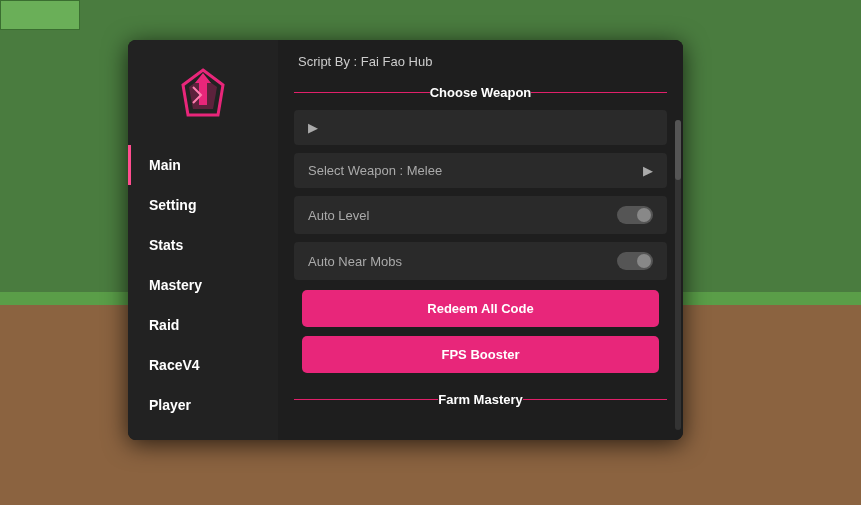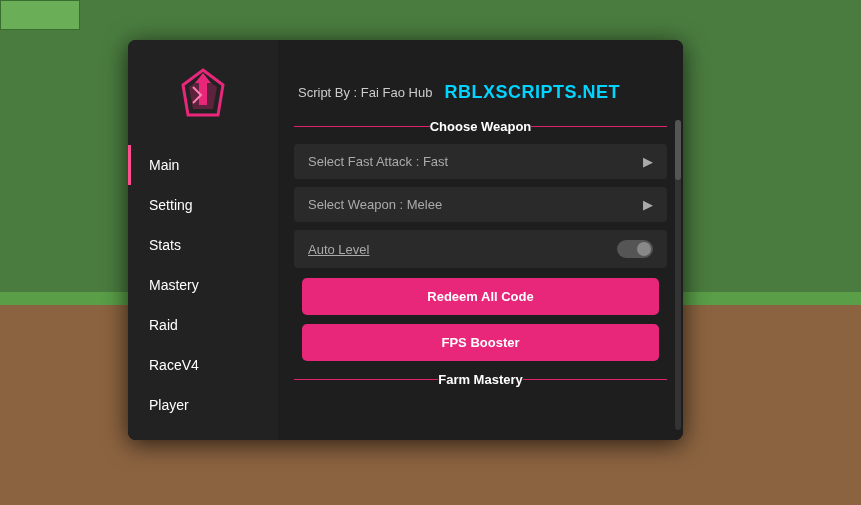--- a/index.html
+++ b/index.html
@@ -76,21 +76,21 @@
     }
     .logo-icon {
       width: 60px;
       height: 60px;
     }
     .nav-item {
       width: 100%;
       padding: 12px 18px;
       color: #ffffff;
       font-size: 14px;
-      font-weight: 400;
+      font-weight: 700;
       cursor: pointer;
       border-left: 3px solid transparent;
     }
     .nav-item.active {
       border-left: 3px solid #ff4d8f;
     }
 
     
     .main-content {
       flex: 1;
@@ -98,22 +98,21 @@
       flex-direction: column;
       overflow: hidden;
       background: #1e1e1e;
     }
 
     
     .header {
       display: flex;
       align-items: center;
       padding: 14px 20px 10px 20px;
-      gap: 12px;
-      margin-top: 28px;
+      gap: 26px;
     }
     .header-script {
       color: #cccccc;
       font-size: 13px;
     }
     .header-site {
       color: #00d4ff;
       font-size: 18px;
       font-weight: 700;
       letter-spacing: 0.5px;
@@ -164,21 +163,20 @@
       align-items: center;
       margin: 4px 16px;
       background: #2a2a2a;
       border-radius: 4px;
       padding: 10px 14px;
       justify-content: space-between;
     }
     .toggle-label {
       color: #aaaaaa;
       font-size: 13px;
-      text-decoration: underline;
     }
     .toggle-switch {
       width: 36px;
       height: 18px;
       background: #555555;
       border-radius: 9px;
       position: relative;
       cursor: pointer;
     }
     .toggle-switch::after {
@@ -270,55 +268,57 @@
     </div>
     <div class="nav-item">
       <span>Player</span>
     </div>
   </div>
 
   <div class="main-content" style="position:relative;">
 
     <div class="header">
       <span class="header-script">Script By : Fai Fao Hub</span>
-      <span class="header-site">RBLXSCRIPTS.NET</span>
     </div>
 
     <div class="section-divider">
       <div class="divider-line"></div>
       <span class="divider-title">Choose Weapon</span>
       <div class="divider-line"></div>
     </div>
 
     <div class="dropdown-row">
-      <span class="dropdown-label">Select Fast Attack : Fast</span>
       <span class="dropdown-arrow">▶</span>
     </div>
 
     <div class="dropdown-row">
       <span class="dropdown-label">Select Weapon : Melee</span>
       <span class="dropdown-arrow">▶</span>
     </div>
 
 
     <div class="toggle-row">
       <span class="toggle-label">Auto Level</span>
       <div class="toggle-switch"></div>
     </div>
 
+    <div class="toggle-row">
+      <span class="toggle-label">Auto Near Mobs</span>
+      <div class="toggle-switch"></div>
+    </div>
 
     <div class="btn-row" style="margin-top:6px;">
       <button class="btn-pink">Redeem All Code</button>
     </div>
 
     <div class="btn-row" style="margin-top:4px;">
       <button class="btn-pink">FPS Booster</button>
     </div>
 
-    <div class="section-divider" style="justify-content:flex-end;">
+    <div class="section-divider" style="margin-top:8px;justify-content:flex-end;">
       <div class="divider-line"></div>
       <span class="divider-title">Farm Mastery</span>
       <div class="divider-line"></div>
     </div>
 
     <div class="scroll-track">
       <div class="scroll-thumb"></div>
     </div>
 
   </div>

